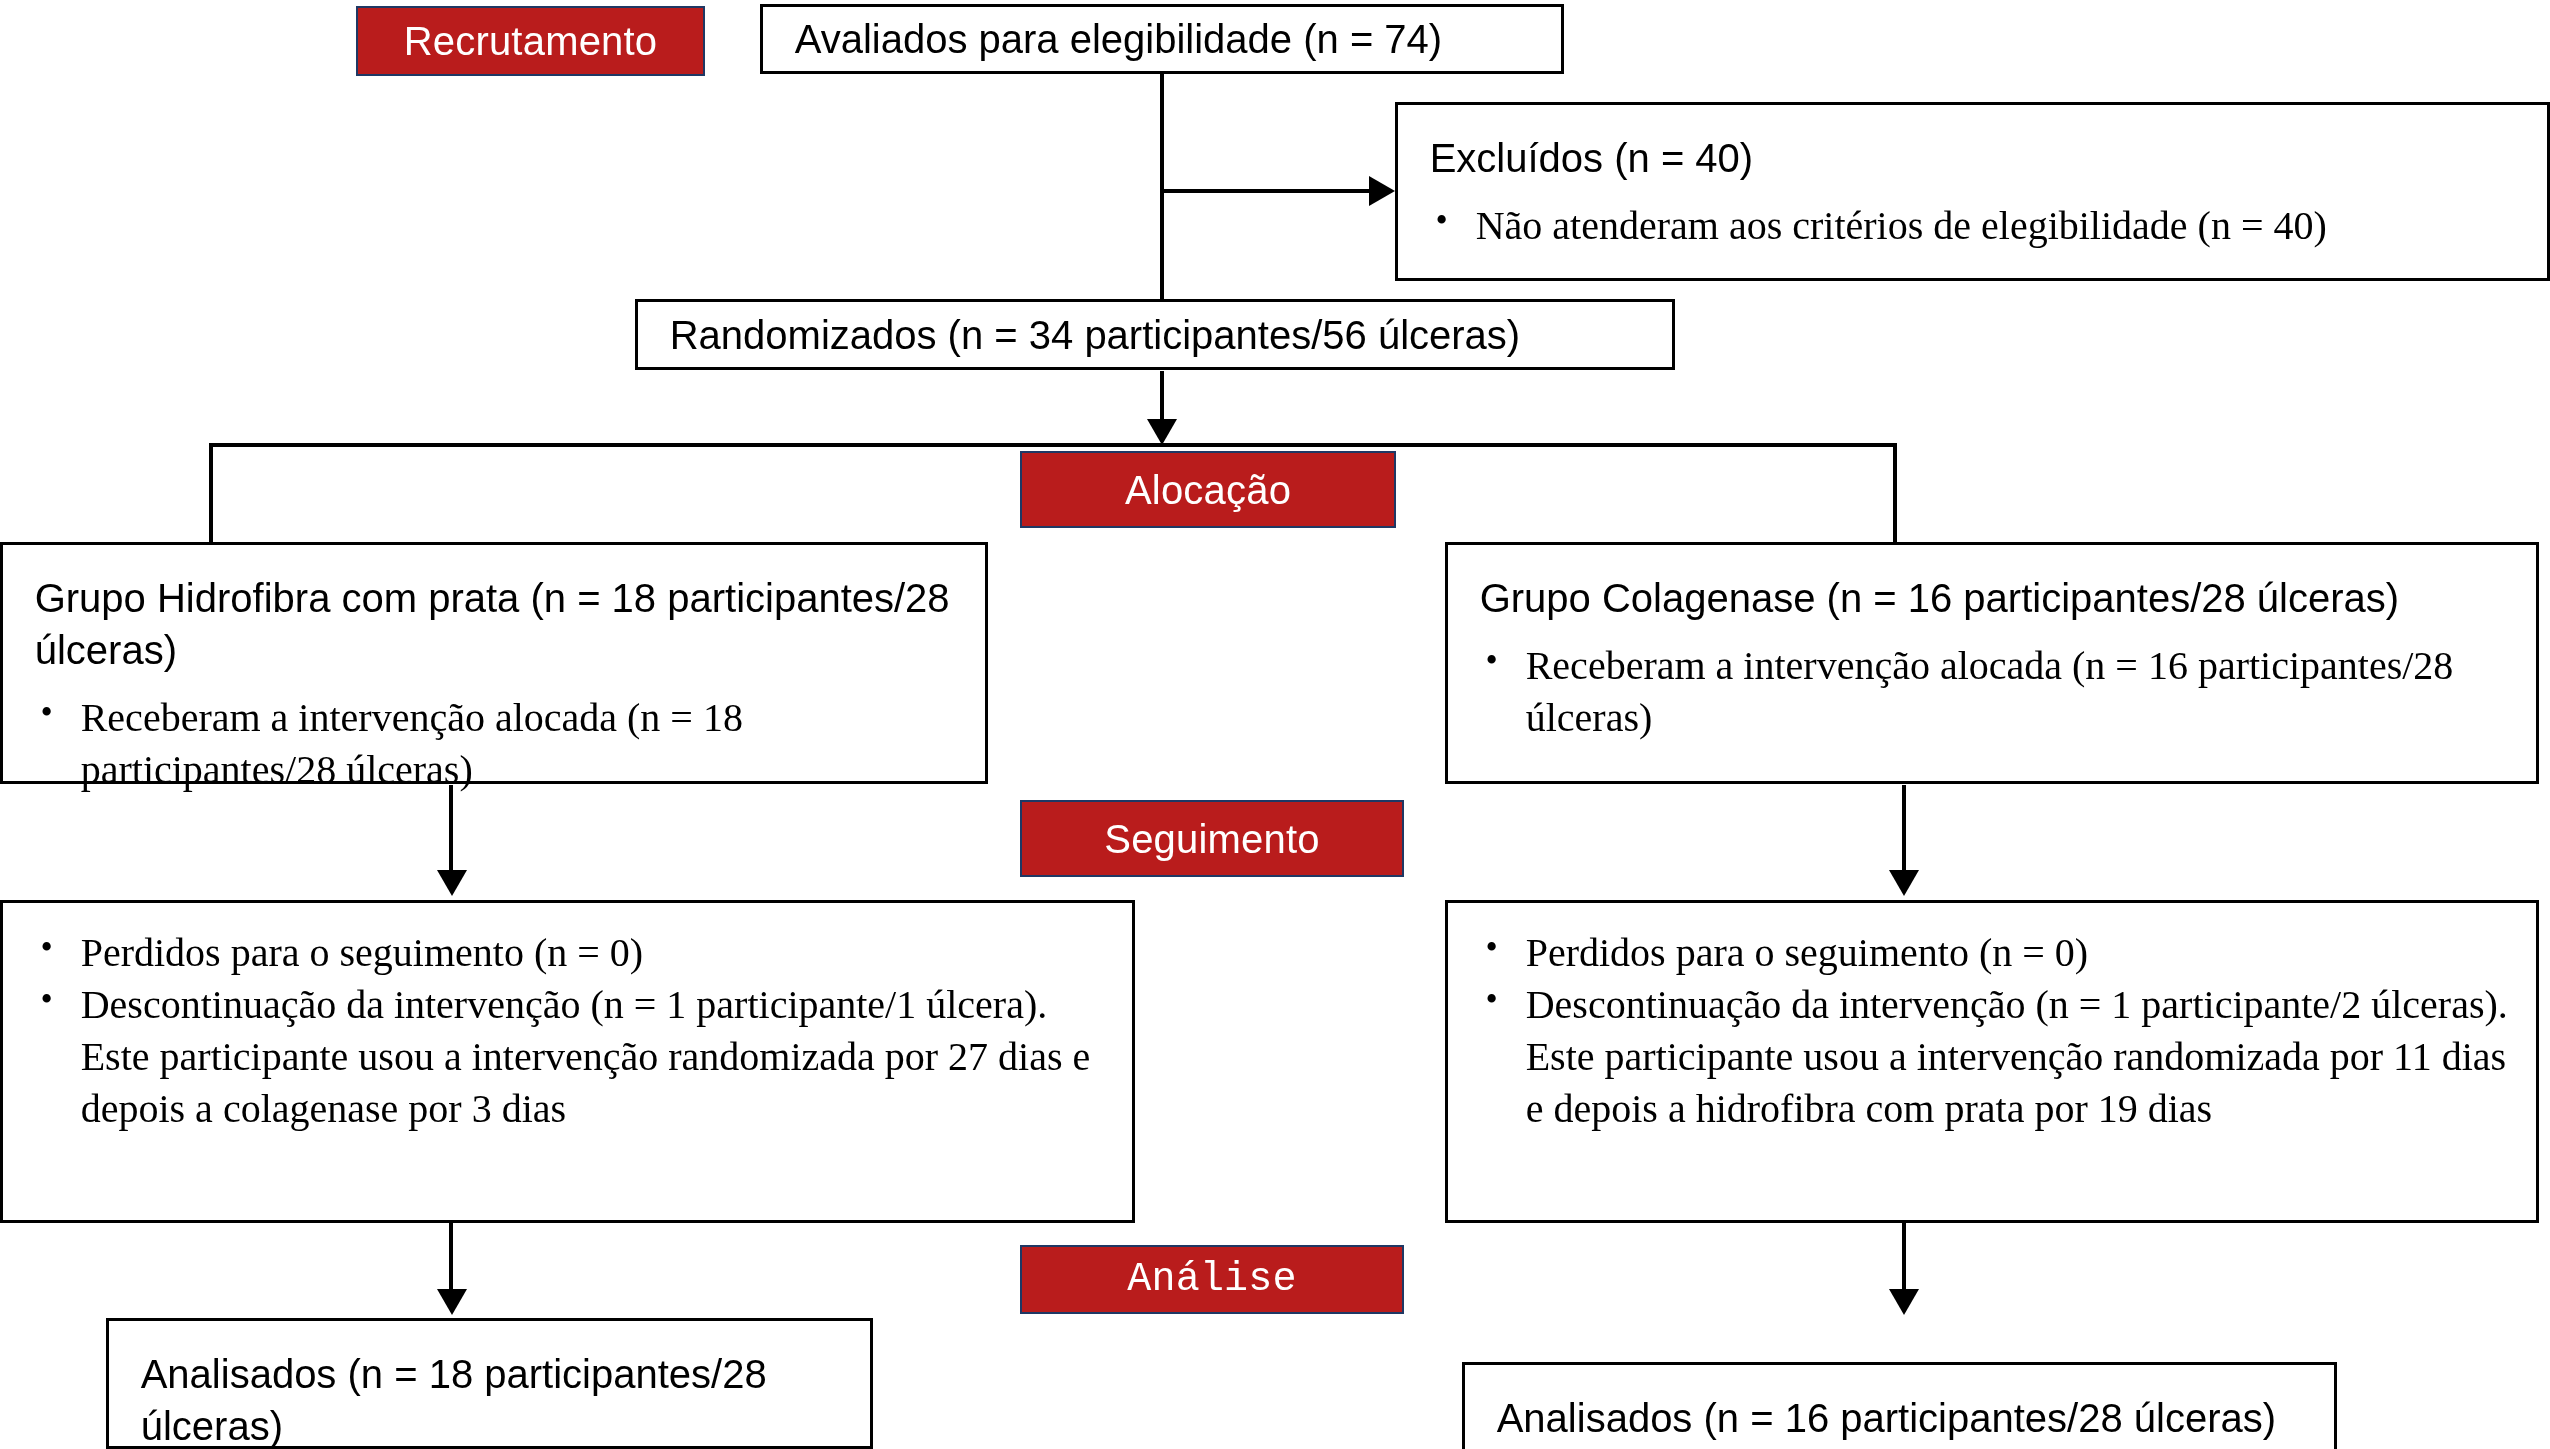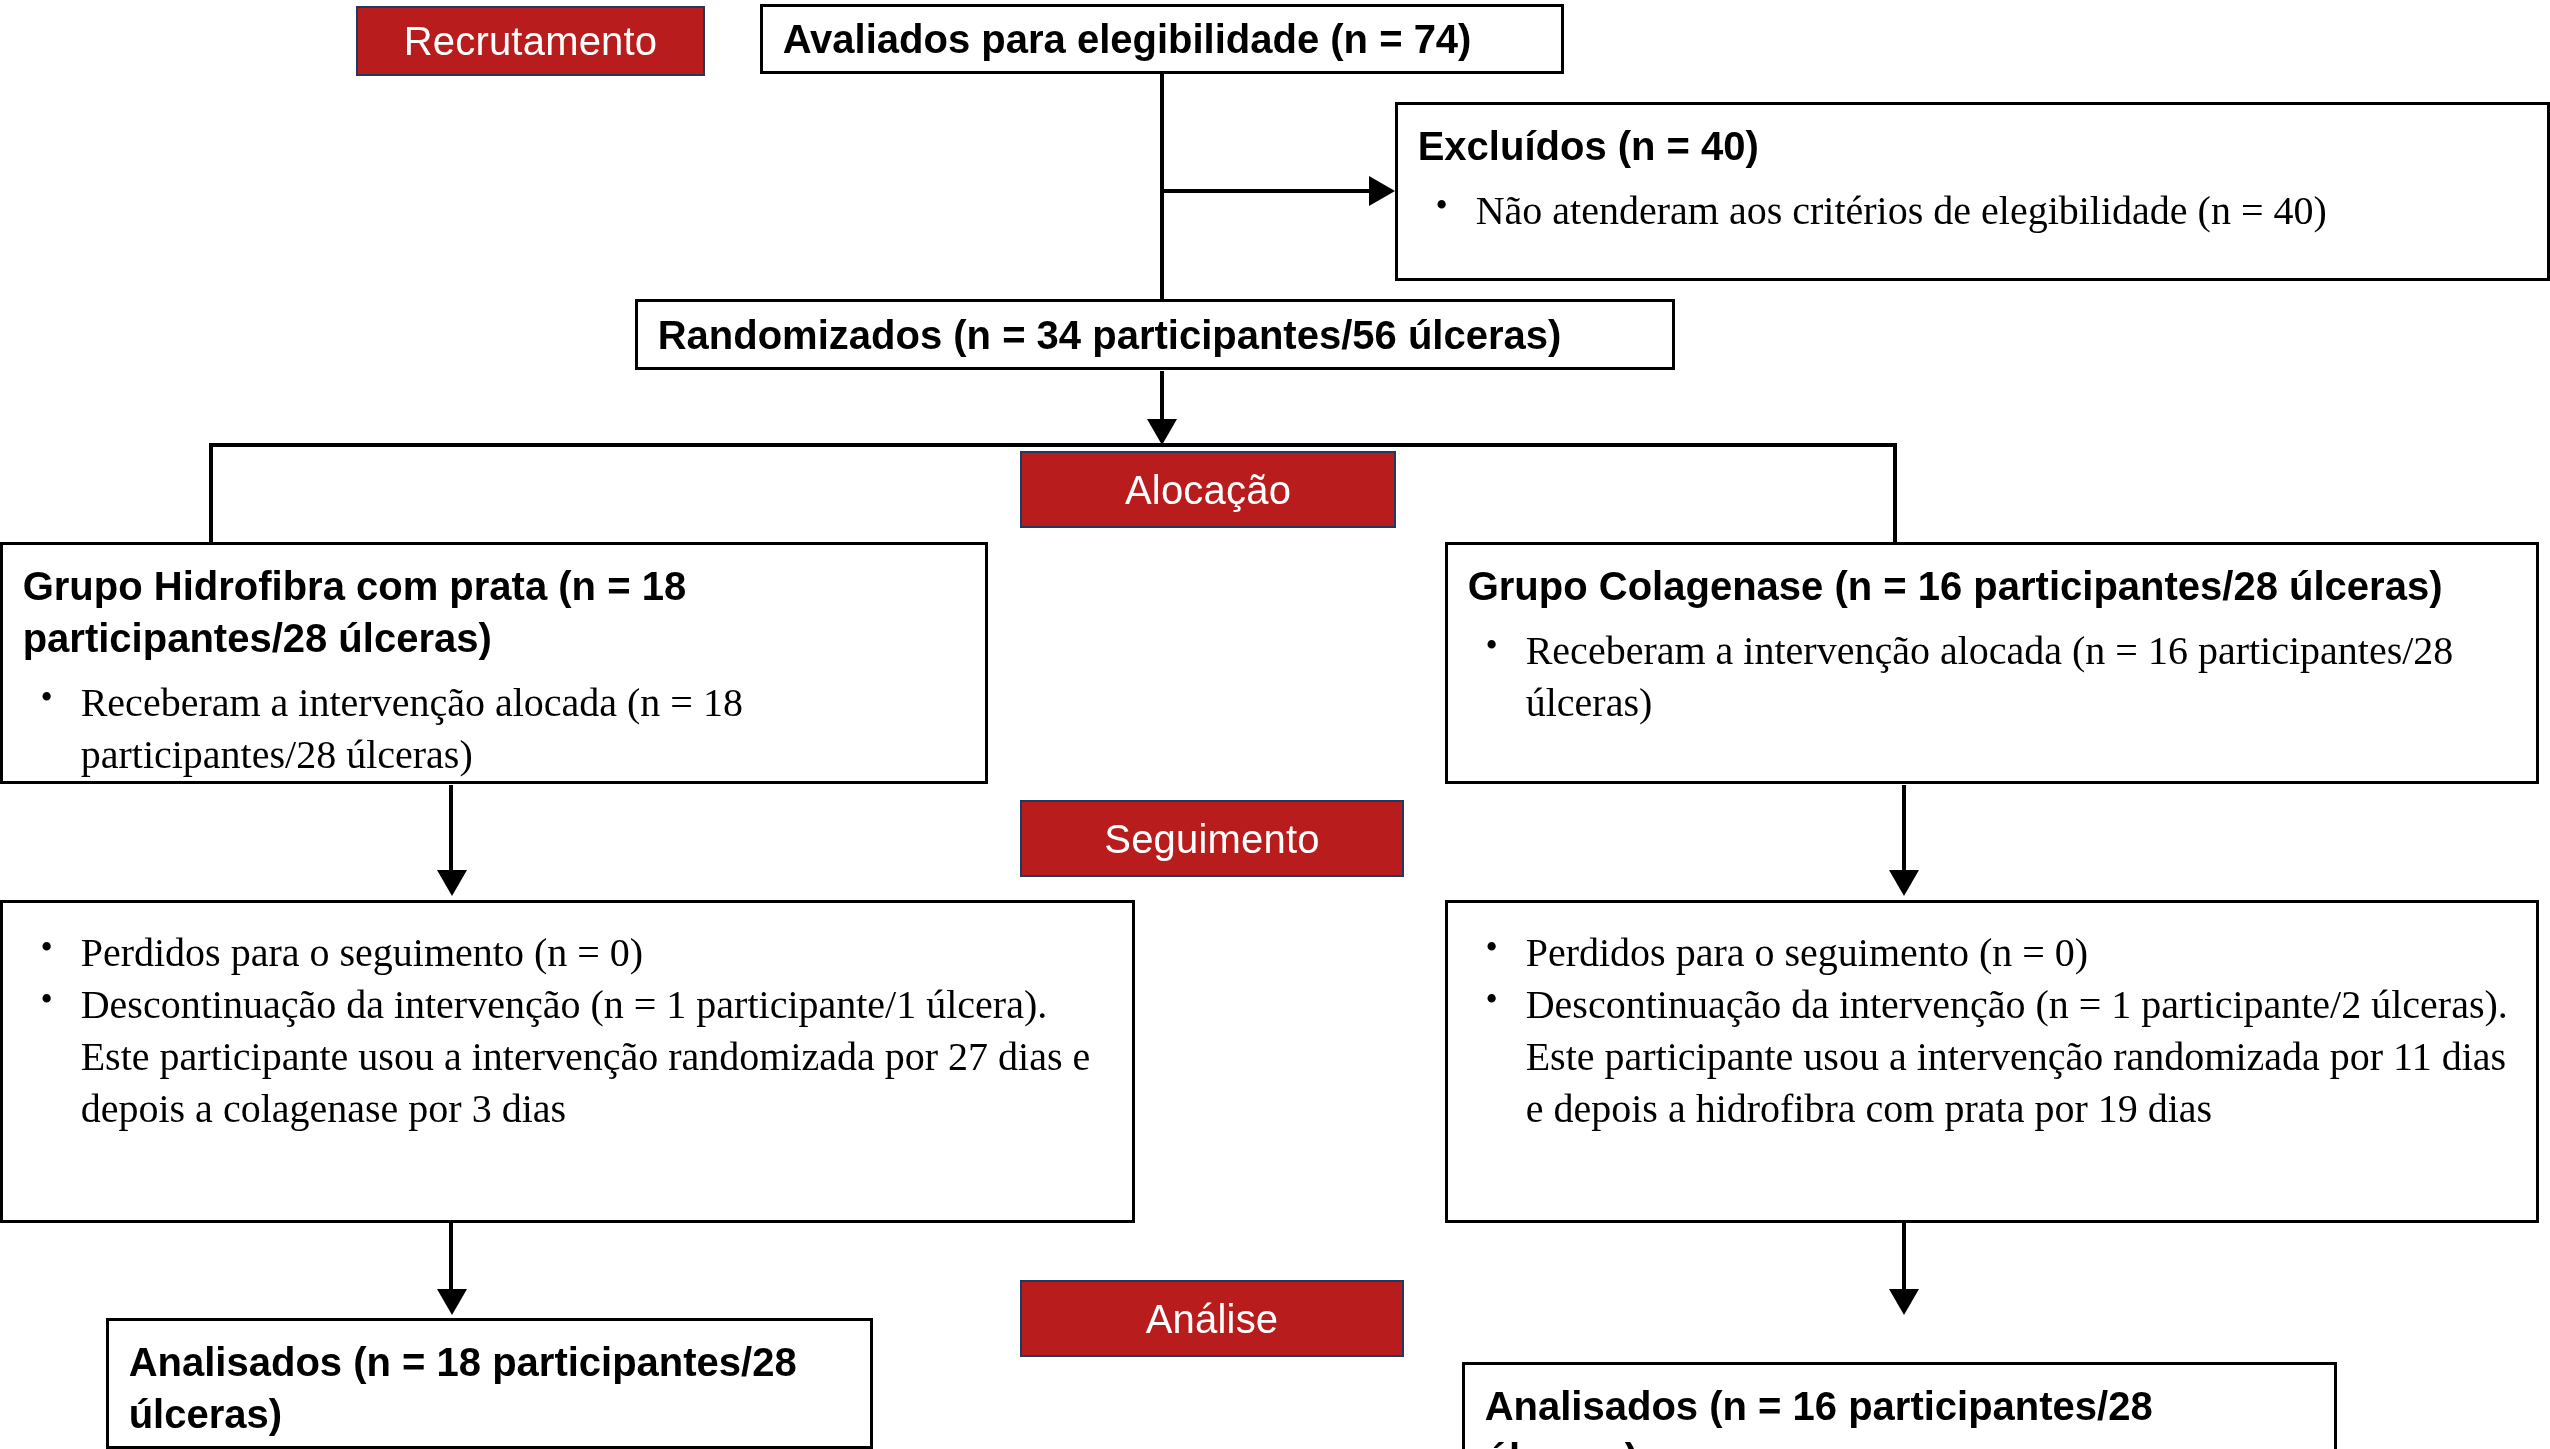--- a/index.html
+++ b/index.html
@@ -39,23 +39,22 @@
     position: absolute;
     background: #ffffff;
     border: 3.5px solid #000000;
     box-sizing: border-box;
     color: #000000;
     font-size: 40px;
     line-height: 1.30;
     padding: 10.5px 14px 10.5px 15.7px;
   }
   .box .plain {
-    margin: 4px;
+    margin: 16px;
     padding: 0;
-    font-weight: bold;
   }
   .box ul {
     margin: 13px;
     padding: 0;
     list-style: none;
     font-family: Liberation Serif, serif;
   }
   .box ul li {
     position: relative;
     padding-left: 49px;
@@ -115,21 +114,21 @@
   </div>
 
   <div class="stage-banner" style="left:1020px; top:451px; width:376px; height:77px;">
     <span>Alocação</span>
   </div>
 
   <div class="stage-banner" style="left:1020px; top:800px; width:384px; height:77px;">
     <span>Seguimento</span>
   </div>
 
-  <div class="stage-banner" style="left:1020px; top:1280px; width:384px; height:77px;">
+  <div class="stage-banner" style="left:1020px; top:1245px; width:384px; height:69px;font-family:Liberation Mono, monospace;">
     <span>Análise</span>
   </div>
 
   <div class="box" style="left:760px; top:4.4px; width:804px; height:70px;">
     <div class="vcenter">
       <p class="plain">Avaliados para elegibilidade (n = 74)</p>
     </div>
   </div>
 
   <div class="box" style="left:1395px; top:102px; width:1155px; height:179px;">

